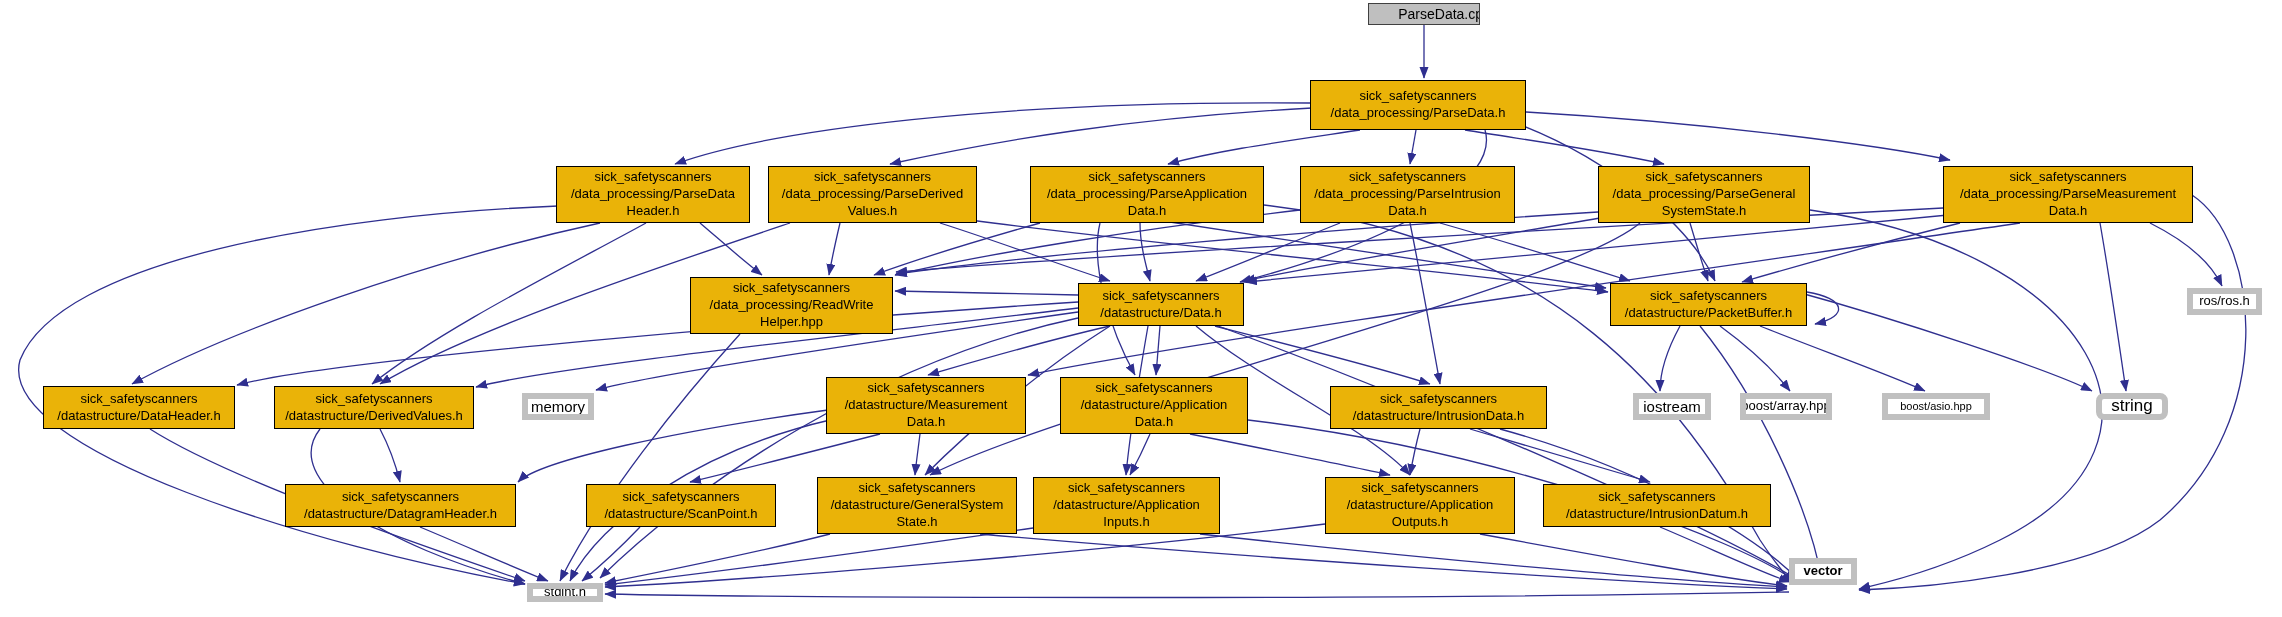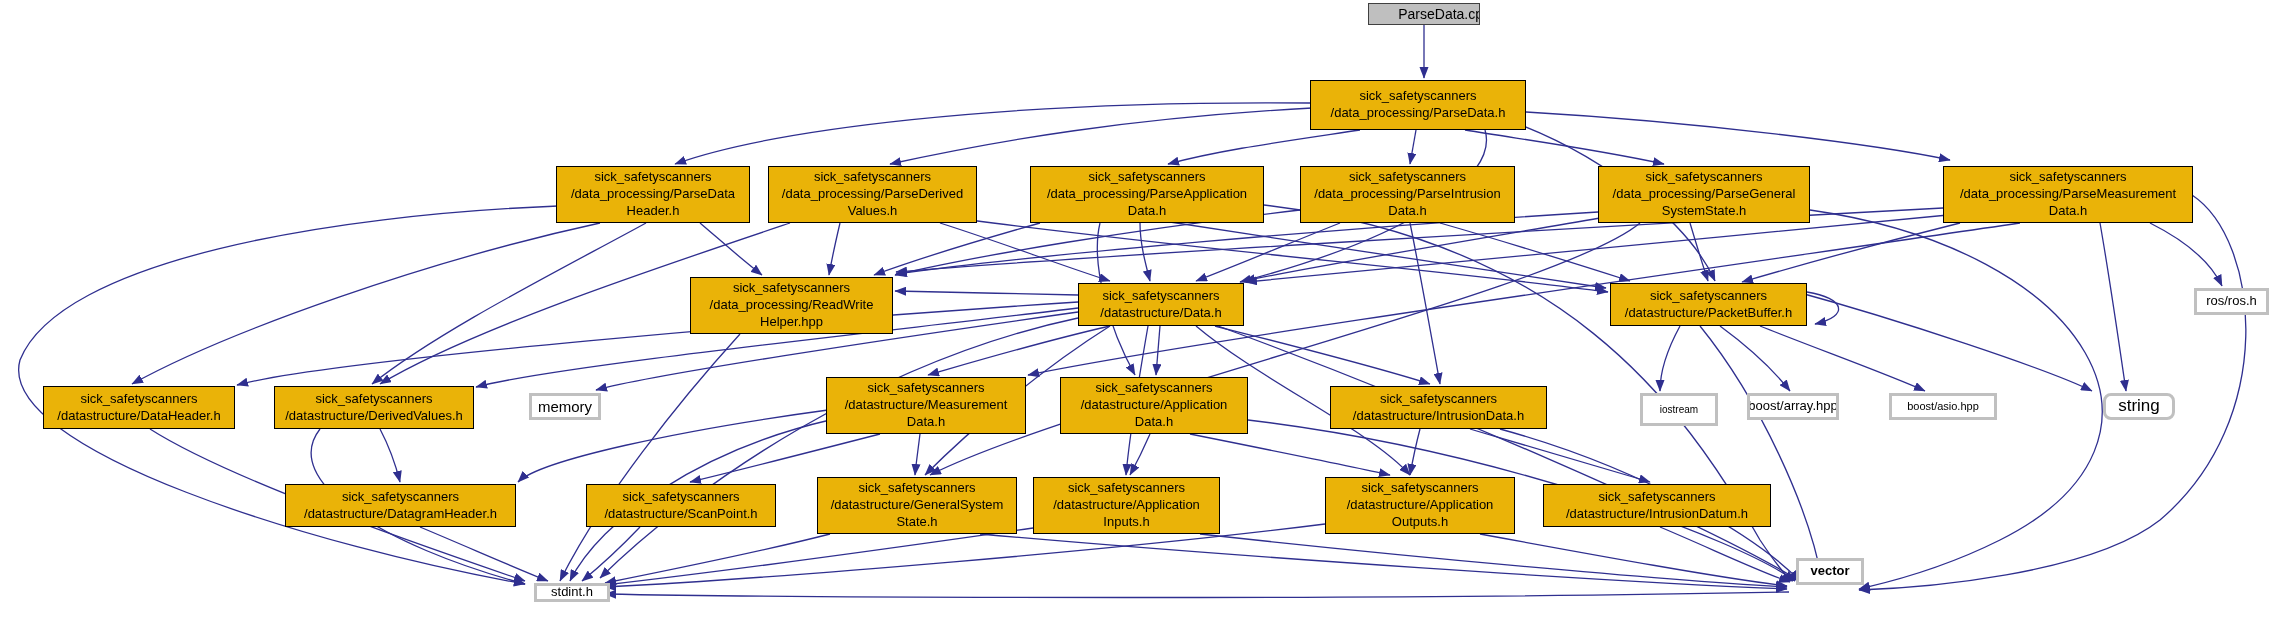--- a/index.html
+++ b/index.html
@@ -37,23 +37,22 @@
     border: 1px solid #000000;
     white-space: pre-line;
     overflow: hidden;
     padding: 0 3px;
   }
   .node.root {
     background: #bfbfbf;
     border: 1px solid #404040;
   }
   .node.system {
-    border: 3px solid #0f766e;
+    border: 6px solid #0f766e;
     background: #ffffff;
-    margin-left: 7px;
   }
 </style>
 </head>
 <body>
 
 <div id="graph-canvas" style="width: 2282px; height: 617px; background: rgb(255, 255, 255);">
   <svg id="edge-layer" viewBox="0 0 2282 617" preserveAspectRatio="none" xmlns="http://www.w3.org/2000/svg" width="2282" height="617">
     <defs>
       <marker id="arrowhead" markerWidth="9" markerHeight="7" refX="8.5" refY="3.5" orient="auto" markerUnits="strokeWidth">
         <polygon points="0 0, 9 3.5, 0 7" fill="#2f2f8f"></polygon>
@@ -178,21 +177,21 @@
 /datastructure/DerivedValues.h</div>
       <div class="node system" style="left: 522px; top: 393px; width: 72px; height: 27px; font-size: 15px; border-color: rgb(192, 192, 192);">memory</div>
       <div class="node" style="left: 826px; top: 377px; width: 200px; height: 57px; font-size: 13px; border-color: rgb(0, 0, 0);">sick_safetyscanners
 /datastructure/Measurement
 Data.h</div>
       <div class="node" style="left: 1060px; top: 377px; width: 188px; height: 57px; font-size: 13px; border-color: rgb(0, 0, 0);">sick_safetyscanners
 /datastructure/Application
 Data.h</div>
       <div class="node" style="left: 1330px; top: 386px; width: 217px; height: 43px; font-size: 13px; border-color: rgb(0, 0, 0);">sick_safetyscanners
 /datastructure/IntrusionData.h</div>
-      <div class="node system" style="left: 1633px; top: 393px; width: 78px; height: 33px; font-size: 10px; border-color: rgb(192, 192, 192);">iostream</div>
+      <div class="node system" style="left: 1633px; top: 393px; width: 78px; height: 27px; font-size: 15px; border-color: rgb(192, 192, 192);">iostream</div>
       <div class="node system" style="left: 1740px; top: 393px; width: 92px; height: 27px; font-size: 13px; border-color: rgb(192, 192, 192);">boost/array.hpp</div>
       <div class="node system" style="left: 1882px; top: 393px; width: 108px; height: 27px; font-size: 11px; border-color: rgb(192, 192, 192); text-align: center;">boost/asio.hpp</div>
       <div class="node system" style="left: 2096px; top: 393px; width: 72px; height: 27px; font-size: 17px; border-color: rgb(192, 192, 192); border-radius: 8px;">string</div>
       <div class="node" style="left: 285px; top: 484px; width: 231px; height: 43px; font-size: 13px; border-color: rgb(0, 0, 0);">sick_safetyscanners
 /datastructure/DatagramHeader.h</div>
       <div class="node" style="left: 586px; top: 484px; width: 190px; height: 43px; font-size: 13px; border-color: rgb(0, 0, 0);">sick_safetyscanners
 /datastructure/ScanPoint.h</div>
       <div class="node" style="left: 817px; top: 477px; width: 200px; height: 57px; font-size: 13px; border-color: rgb(0, 0, 0);">sick_safetyscanners
 /datastructure/GeneralSystem
 State.h</div>

